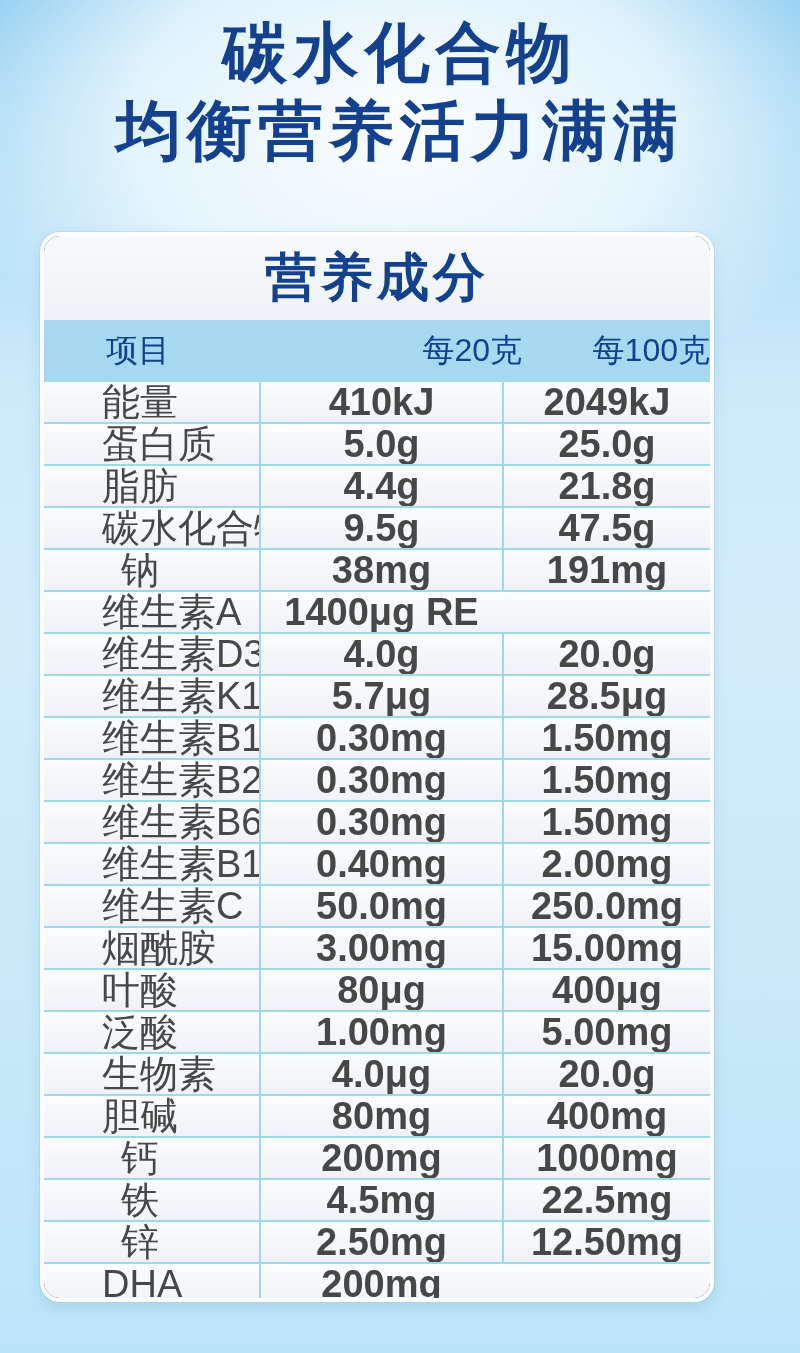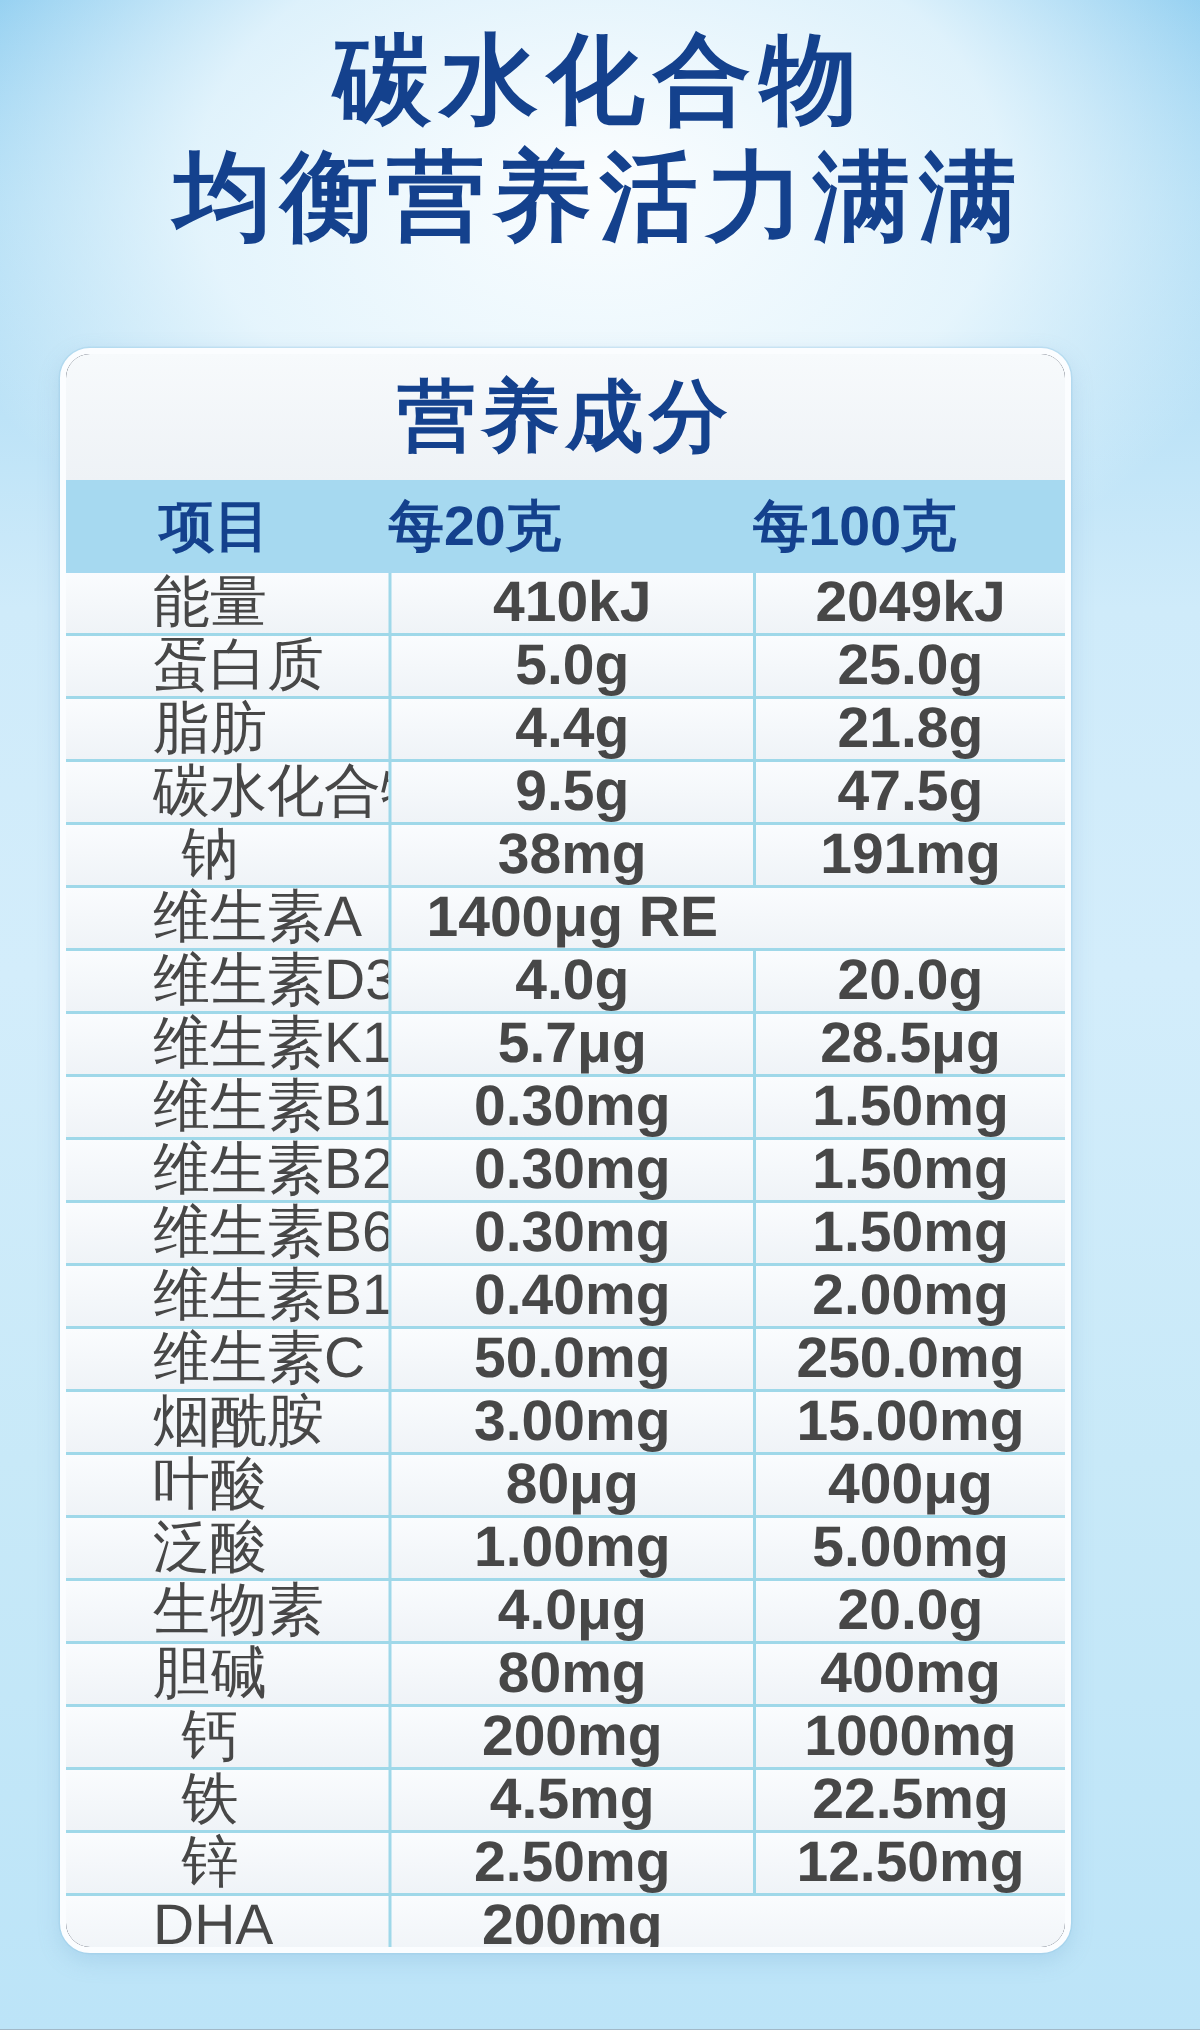--- a/index.html
+++ b/index.html
@@ -59,24 +59,24 @@
     color:var(--title-navy);
     font-size:52px; font-weight:900; letter-spacing:4px;
   }
   .thead{
     height:62px;
     background:var(--header-band);
     display:grid;
     grid-template-columns:215px 243px 1fr;
     align-items:center;
     color:var(--title-navy);
-    font-size:37px; font-weight:bold;
+    font-size:32px; font-weight:normal;gap:20px;
   }
   .thead .h1{padding-left:62px;}
-  .thead .h2,.thead .h3{text-align:left;}
+  .thead .h2,.thead .h3{text-align:right;}
 
   .tbody{height:924px;}
   .row{
     height:42px;
     display:grid;
     grid-template-columns:215px 243px 1fr;
     background:linear-gradient(180deg,#fafcfe 0%,#eff3f7 100%);
     border-bottom:2px solid var(--row-separator);
     color:var(--row-text);
     font-size:38px;

